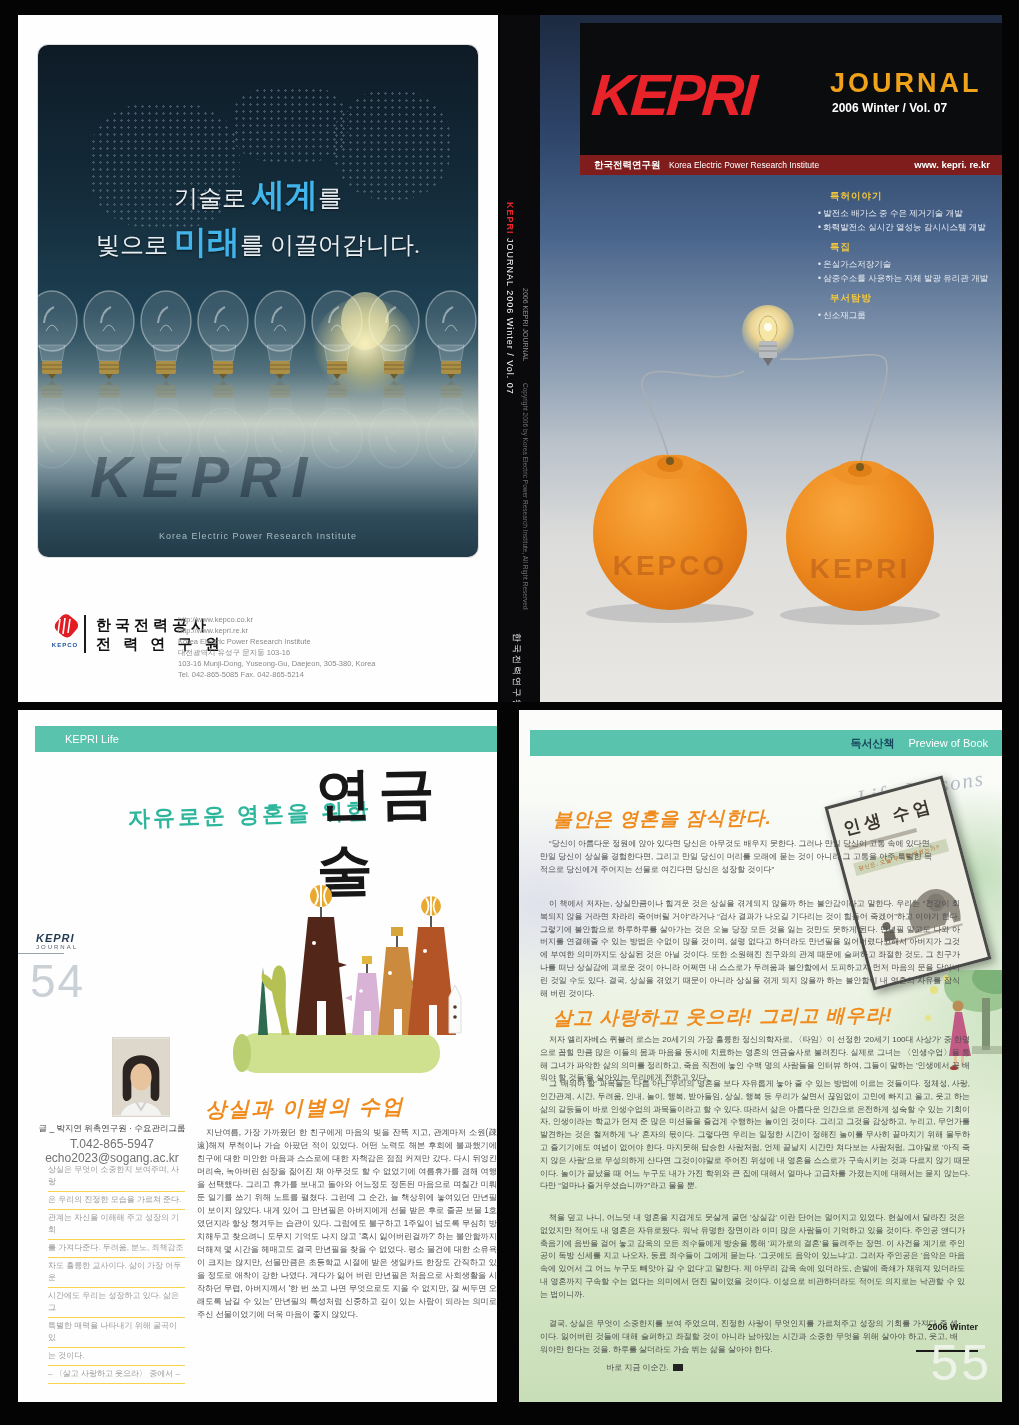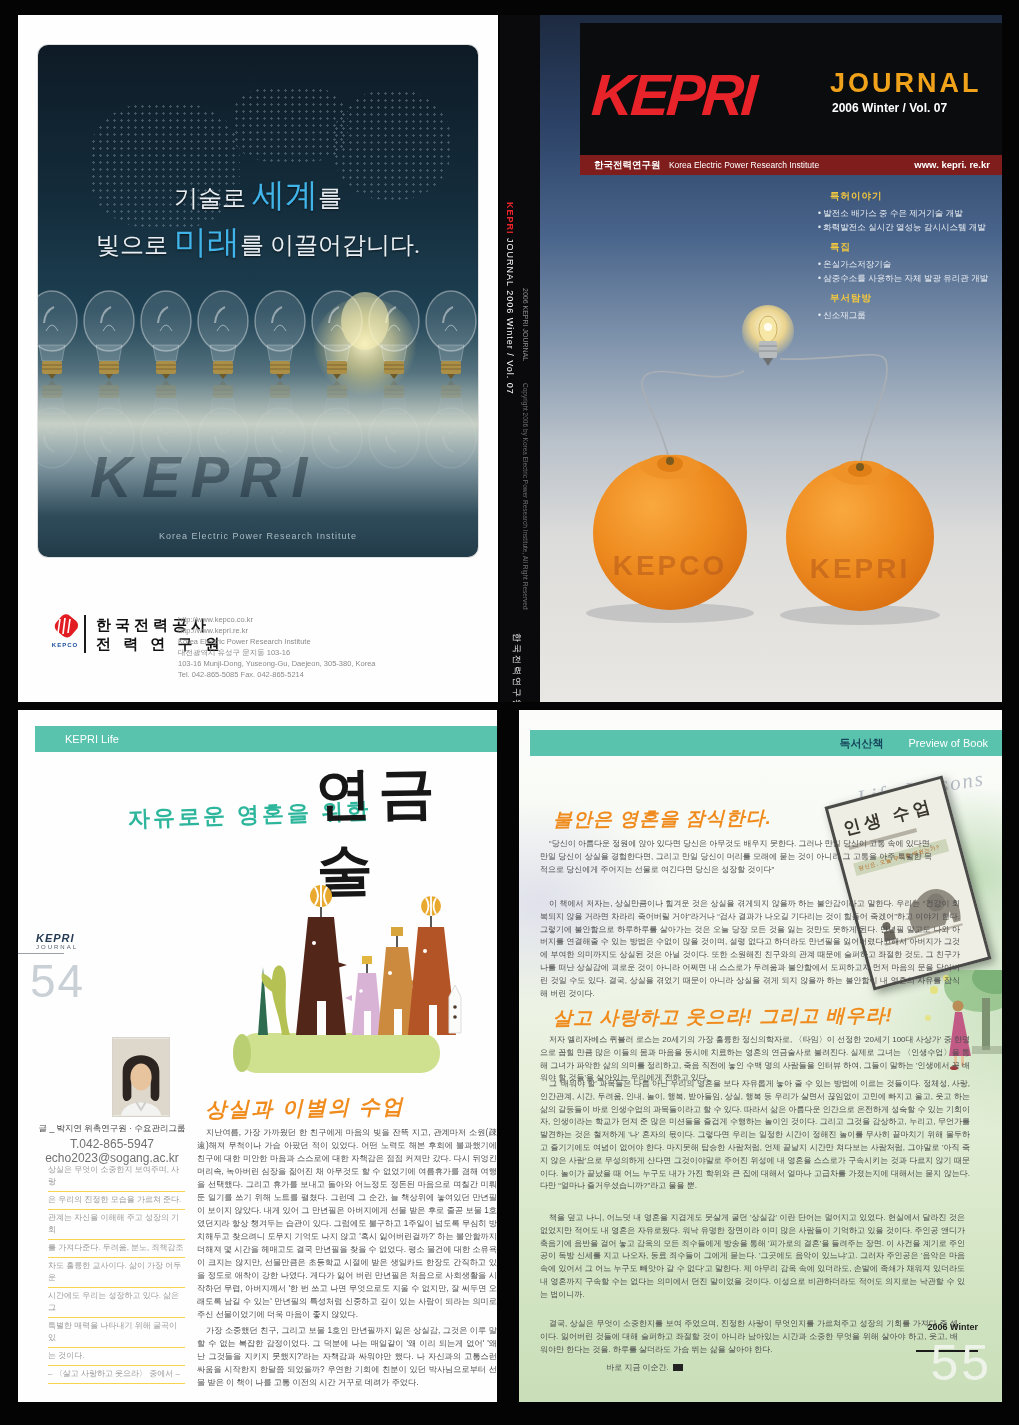--- a/index.html
+++ b/index.html
@@ -8,21 +8,21 @@
   .page{position:absolute;overflow:hidden}
   .a{position:absolute}
   
   #p-tl{left:18px;top:15px;width:480px;height:687px;background:#fefefe}
   .card{position:absolute;left:20px;top:30px;width:440px;height:512px;border-radius:10px;overflow:hidden;
     background:linear-gradient(180deg,#0e1b26 0%,#142c3b 30%,#1d4052 52%,#55737f 64%,#c7d0c6 74%,#8097a0 82%,#2f4b5a 92%,#223b49 100%);
     box-shadow:0 0 0 1px rgba(0,0,0,.12)}
   .dotblob{position:absolute;opacity:.5;background-image:radial-gradient(circle,#74879a 1.1px,transparent 1.4px);background-size:7px 7px;border-radius:40%}
   .slogan{position:absolute;left:0;top:128px;width:100%;text-align:center;color:#e9eef3;
     font-family:"Liberation Serif",serif;font-size:24px;line-height:44px;text-shadow:0 1px 2px rgba(0,0,0,.6)}
-  .slogan .hl{color:#41b4e9;font-size:33px;font-weight:normal}
+  .slogan .hl{color:#41b4e9;font-size:33px;font-weight:bold}
   .card-caption{position:absolute;left:0;bottom:16px;width:100%;text-align:center;font-size:9px;color:#a9bcc4;letter-spacing:1px}
   .watermark{position:absolute;left:52px;top:398px;font-size:58px;font-weight:800;letter-spacing:10px;color:#0a1a25;opacity:.4;font-style:italic}
   .kepco-name{position:absolute;left:66px;top:600px;border-left:2px solid #1a1a1a;padding-left:10px;
     font-size:15px;font-weight:800;line-height:19px;letter-spacing:4px;color:#111;white-space:nowrap}
   .kepco-word{font-size:6px;letter-spacing:1px;color:#1a4f9c;font-weight:bold;text-align:center;margin-top:1px}
   .addr{position:absolute;left:160px;top:599px;font-size:7.5px;line-height:11px;color:#8a8a8a}
   
   #p-tr{left:500px;top:15px;width:502px;height:687px;background:#09090b}
   .spine-text{position:absolute;writing-mode:vertical-rl;text-orientation:sideways;white-space:nowrap}
   .cover{position:absolute;left:40px;top:0;right:0;bottom:0;
@@ -282,28 +282,27 @@
     <div>차도 훌륭한 교사이다. 삶이 가장 어두운</div>
     <div>시간에도 우리는 성장하고 있다. 삶은 그</div>
     <div>특별한 매력을 나타내기 위해 굴곡이 있</div>
     <div>는 것이다.</div>
     <div>– 〈살고 사랑하고 웃으라〉 중에서 –</div>
   </div>
 
   <div class="art-head" style="left:187px;top:384px;font-size:21px">상실과 이별의 수업</div>
   <div class="a bodytxt" style="left:179px;top:416px;width:300px">
     <p>지난여름, 가장 가까웠던 한 친구에게 마음의 빚을 잔뜩 지고, 관계마저 소원(疎遠)해져 무척이나 가슴 아팠던 적이 있었다. 어떤 노력도 해본 후회에 불과했기에 친구에 대한 미안한 마음과 스스로에 대한 자책감은 점점 커져만 갔다. 다시 뒤엉킨 머리속, 녹아버린 심장을 짊어진 채 아무것도 할 수 없었기에 여름휴가를 겸해 여행을 선택했다. 그리고 휴가를 보내고 돌아와 어느정도 정돈된 마음으로 며칠간 미뤄둔 일기를 쓰기 위해 노트를 펼쳤다. 그런데 그 순간, 늘 책상위에 놓여있던 만년필이 보이지 않았다. 내게 있어 그 만년필은 아버지에게 선물 받은 후로 줄곧 보물 1호 였던지라 항상 챙겨두는 습관이 있다. 그럼에도 불구하고 1주일이 넘도록 무심히 방치해두고 찾으려니 도무지 기억도 나지 않고 '혹시 잃어버린걸까?' 하는 불안함까지 더해져 몇 시간을 헤매고도 결국 만년필을 찾을 수 없었다. 평소 물건에 대한 소유욕이 크지는 않지만, 선물만큼은 초등학교 시절에 받은 생일카드 한장도 간직하고 있을 정도로 애착이 강한 나였다. 게다가 잃어 버린 만년필은 처음으로 사회생활을 시작하던 무렵, 아버지께서 '한 번 쓰고 나면 무엇으로도 지울 수 없지만, 잘 써두면 오래도록 남길 수 있는' 만년필의 특성처럼 신중하고 깊이 있는 사람이 되라는 의미로 주신 선물이었기에 더욱 마음이 좋지 않았다.</p>
-    <p style="margin-top:3px">가장 소중했던 친구, 그리고 보물 1호인 만년필까지 잃은 상실감, 그것은 이루 말할 수 없는 복잡한 감정이었다. 그 덕분에 나는 매일같이 '왜 이리 되는게 없어' '왜 난 그것들을 지키지 못했지?'라는 자책감과 싸워야만 했다. 나 자신과의 고통스런 싸움을 시작한지 한달쯤 되었을까? 우연한 기회에 친분이 있던 박사님으로부터 선물 받은 이 책이 나를 고통 이전의 시간 거꾸로 데려가 주었다.</p>
   </div>
 </div>
 
 <div class="page" id="p-br">
   <div class="tealbar" style="left:11px;right:0;top:20px;text-align:right;padding-right:14px">
     <span style="color:#16475c;font-weight:bold">독서산책</span>
-    <span style="margin-left:22px">Preview of Book</span>
+    <span style="margin-left:11px">Preview of Book</span>
   </div>
   <div class="script">Life Lessons</div>
 
   <div class="book">
     <div class="book-title">인생 수업</div>
     <div class="book-author"></div>
     <div class="book-band">당신은, 오늘 무엇을 배웠는가?</div>
     <svg width="96" height="78" viewBox="0 0 96 78" style="margin-top:8px">
       <path d="M42 62 C40 32 62 20 76 26 C90 32 94 48 89 62 L82 62 L81 50 L73 62 Z" fill="#938e84"></path>
       <circle cx="70" cy="38" r="9" fill="#807b72"></circle>

